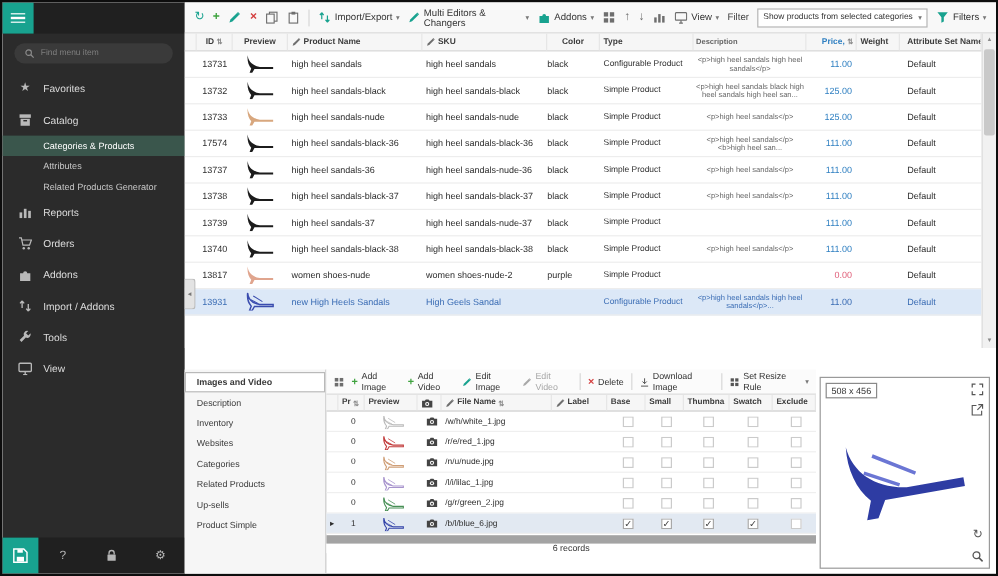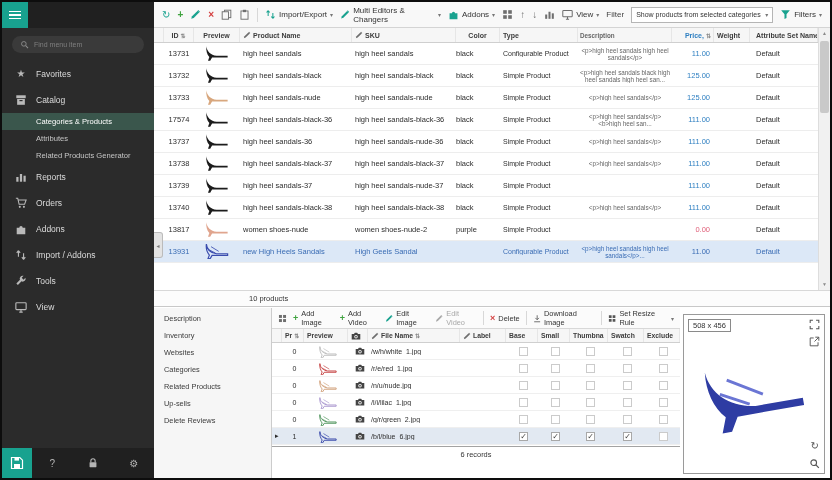--- a/index.html
+++ b/index.html
@@ -85,21 +85,21 @@
   .disabled { color:#a8a8a8 !important; fill:#a8a8a8 !important; }
   .ihead { height:14px; background:#f6f6f6; border-bottom:1px solid #cfcfcf; display:flex; font-size:6.8px; font-weight:bold; color:#3c3c3c; }
   .ihead .hc { border-right:1px solid #e6e6e6; }
   .irow { display:flex; align-items:center; height:17px; border-bottom:1px solid #efefef; font-size:7px; color:#2d2d2d; cursor:pointer; }
   .irow.sel { background:#e2e9f2; }
   .icell { overflow:hidden; white-space:nowrap; padding-left:3px; display:flex; align-items:center; }
   .sheel { width:22px; height:13px; }
   .chk { width:9px; height:9px; border:1px solid #a8a8a8; background:#fff; font-size:8px; line-height:8px; text-align:center; color:#444; margin:0 auto; }
   .chk.empty { border-color:#cbcbcb; }
   .cam { width:10px; height:10px; fill:#444; }
-  .istatus { position:absolute; left:0; right:0; top:138px; height:15px; border-top:1px solid #a3a3a3; background:#fff; font-size:7.4px; color:#333; display:flex; align-items:center; justify-content:center; }
+  .istatus { position:absolute; left:0; right:0; top:138px; height:15px; border-top:7px solid #a3a3a3; background:#fff; font-size:7.4px; color:#333; display:flex; align-items:flex-end; justify-content:center; }
 
   .pv { position:absolute; right:5px; top:6px; width:142px; height:160px; border:1px solid #9a9a9a; background:#fff; }
   .pv-badge { position:absolute; left:4px; top:4px; border:1px solid #8a8a8a; background:#fff; font-size:7.5px; color:#333; padding:1px 4px; }
   .pv-ic { position:absolute; width:11px; height:11px; color:#555; fill:none; stroke:#555; cursor:pointer; }
   .pv-char { position:absolute; font-size:10px; color:#555; cursor:pointer; }
   .pv-shoe { position:absolute; left:12px; top:40px; width:118px; transform:rotate(-10deg); }
 </style>
 </head>
 <body>
 
@@ -564,46 +564,46 @@
           <div class="pc c-price">11.00</div>
           <div class="pc c-weight"></div>
           <div class="pc c-attr">Default</div>
         </div>
       </div>
     <div class="vscroll">
       <div class="varrow">▲</div>
       <div class="vthumb"></div>
       <div class="varrow b">▼</div>
     </div>
-    <div class="statusbar">
-      <span>10 products</span>
-    </div>
 
     <div class="bottom">
       <div class="tabs" id="tabs">
+          <div class="tab act">
+            <span>Images and Video</span>
+          </div>
           <div class="tab">
             <span>Description</span>
           </div>
           <div class="tab">
             <span>Inventory</span>
           </div>
           <div class="tab">
             <span>Websites</span>
           </div>
           <div class="tab">
             <span>Categories</span>
           </div>
           <div class="tab">
             <span>Related Products</span>
           </div>
           <div class="tab">
             <span>Up-sells</span>
           </div>
           <div class="tab">
-            <span>Delete Reviews</span>
+            <span>Product Simple</span>
           </div>
         </div>
 
       <div class="ipanel">
         <div class="itb" id="itb">
             <span class="tbtn">
               <svg class="ic gray">
                 <use href="#sym-grid"></use>
               </svg>
             </span>

